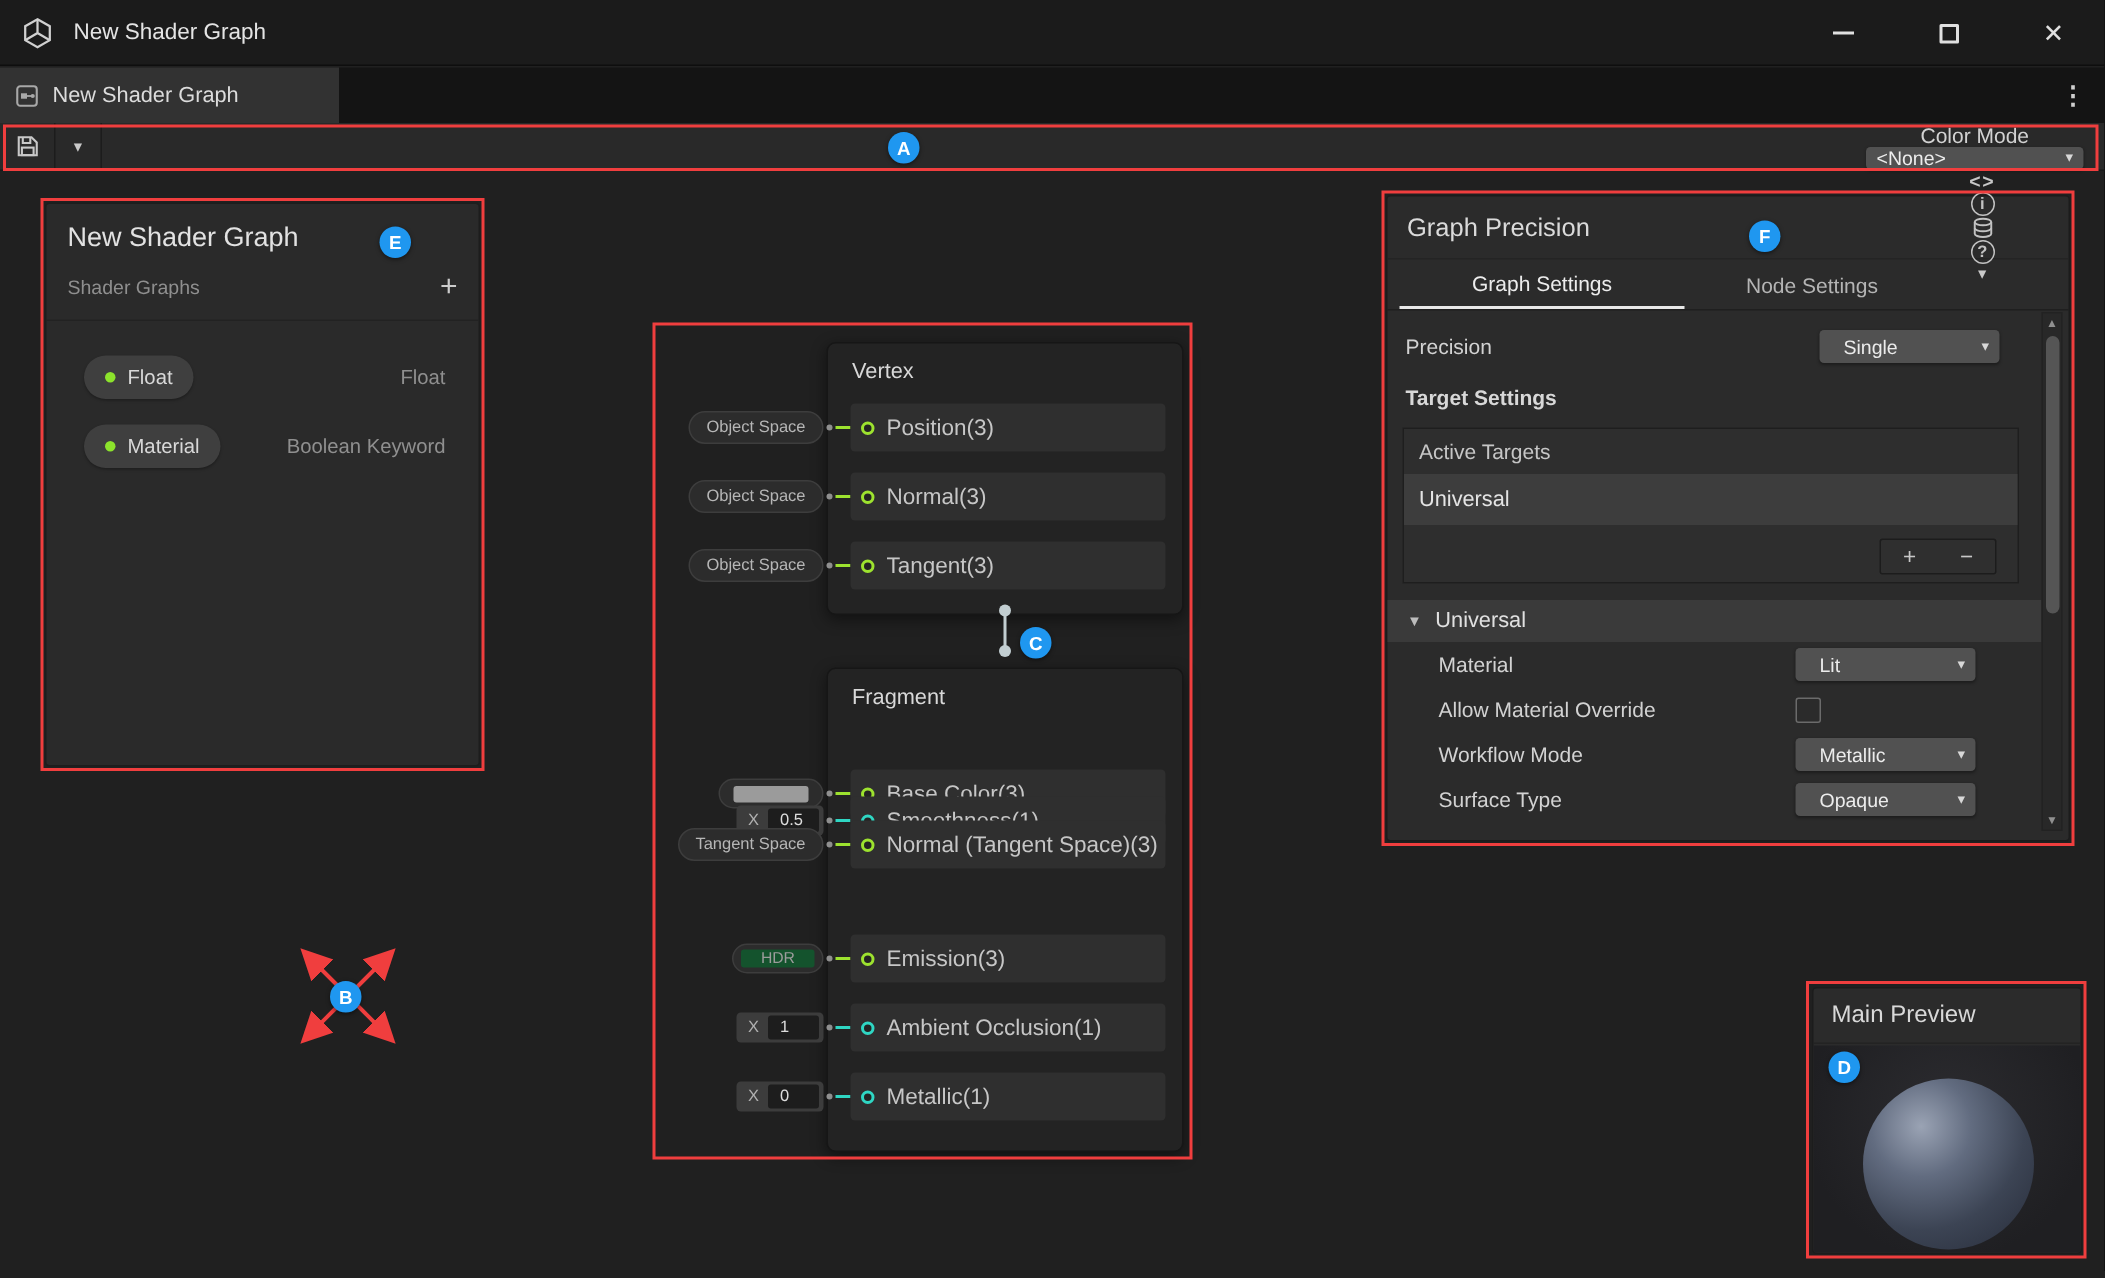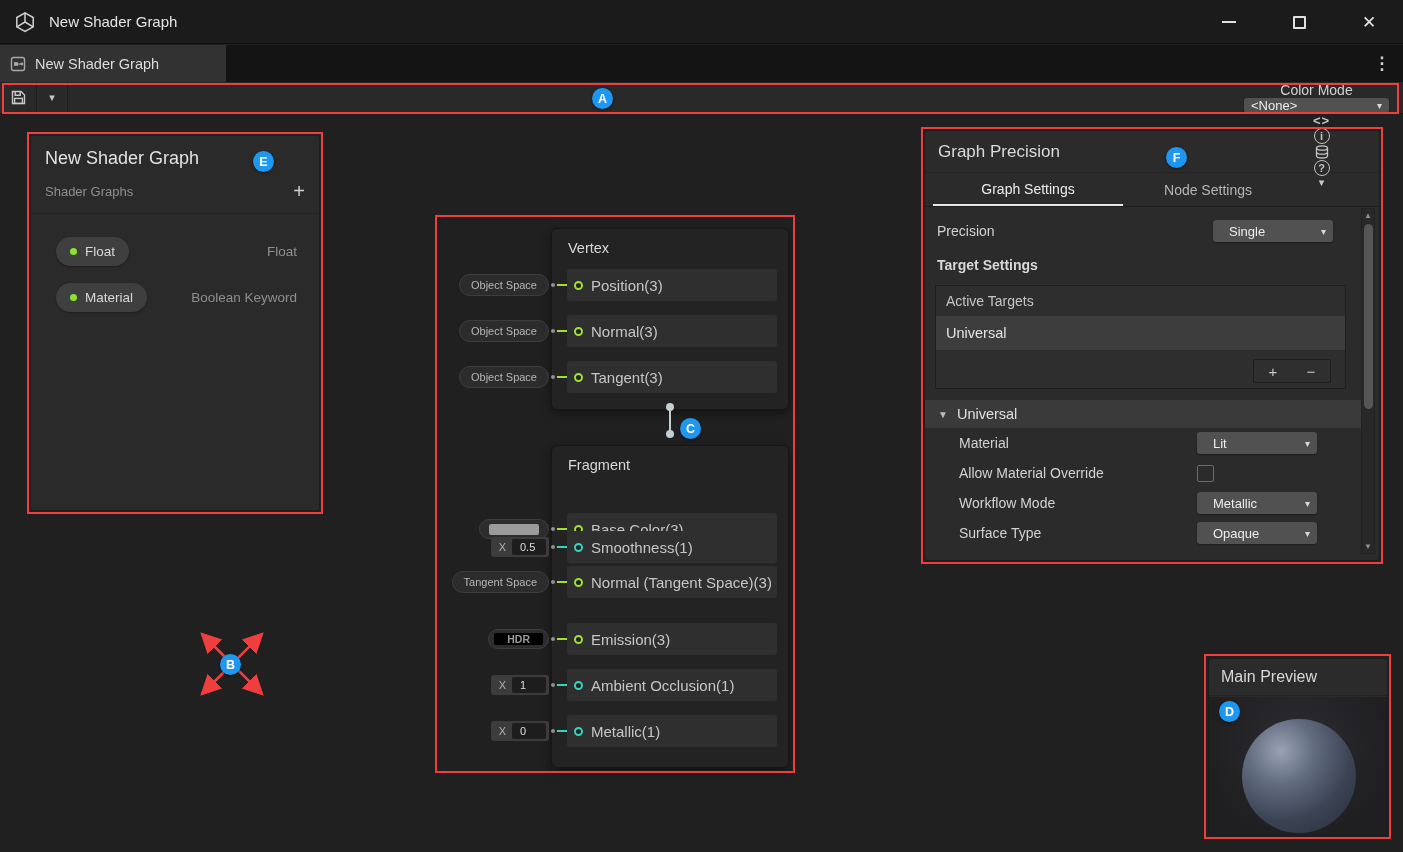--- a/index.html
+++ b/index.html
@@ -59,21 +59,21 @@
   .pill-ctrl { height:22px; background:#2c2c2c; border:1px solid #3d3d3d; border-radius:11px; display:flex;
                align-items:center; padding:0 11px; font-size:11px; color:#b6b6b6; white-space:nowrap; }
   .color-ctrl { height:20px; background:#2c2c2c; border:1px solid #3d3d3d; border-radius:10px; display:flex;
                 align-items:center; padding:0 9px; }
   .swatch { width:50px; height:11px; background:#9b9b9b; border-radius:2px; }
   .float-ctrl { height:20px; background:#3c3c3c; border-radius:3px; display:flex; align-items:center;
                 padding:0 3px 0 8px; gap:6px; font-size:11px; color:#b0b0b0; }
   .float-val { background:#1d1d1d; border-radius:2px; padding:2px 8px; font-size:11px; color:#dcdcdc; min-width:34px; }
   .hdr-ctrl { height:20px; background:#2c2c2c; border:1px solid #3d3d3d; border-radius:10px; display:flex;
               align-items:center; padding:0 5px; }
-  .hdr-box { background:#000000; border-radius:2px; padding:0 13px; font-size:10.5px; color:#9c9c9c;font-weight:bold; }
+  .hdr-box { background:#14532d; border-radius:2px; padding:0 13px; font-size:10.5px; color:#9c9c9c; }
 
   .edge-c { position:absolute; left:666px; top:403px; display:flex; flex-direction:column; align-items:center; z-index:4; }
   .edge-dot { width:8px; height:8px; border-radius:50%; }
   .edge-line { width:2px; height:21px; margin:-1px 0; }
 
   
   .blackboard { position:absolute; left:30px; top:135px; width:290px; height:376px; background:#2a2a2a;
                 border:1px solid #1d1d1d; border-radius:3px; z-index:6; }
   .bb-title { padding:12px 14px 0; font-size:18px; color:#e2e2e2; }
   .bb-subrow { display:flex; align-items:center; justify-content:space-between; padding:12px 14px 12px;text-align:center; }
@@ -217,21 +217,21 @@
         <span class="float-val">0.5</span>
       </div>
     </div>
     <span class="ctrl-dot"></span>
     <span class="wire" style="background: rgb(47, 214, 195);"></span>
     <div class="slot">
       <span class="port" style="border-color: rgb(47, 214, 195);"></span>
       <span class="slot-label">Smoothness(1)</span>
     </div>
   </div>
-  <div class="graph-row" style="top:566px">
+  <div class="graph-row" style="top:547px">
     <div class="row-ctrl">
       <div class="pill-ctrl">
           <span>Tangent Space</span>
         </div>
     </div>
     <span class="ctrl-dot"></span>
     <span class="wire" style="background: rgb(157, 226, 47);"></span>
     <div class="slot">
       <span class="port" style="border-color: rgb(157, 226, 47);"></span>
       <span class="slot-label">Normal (Tangent Space)(3)</span>

